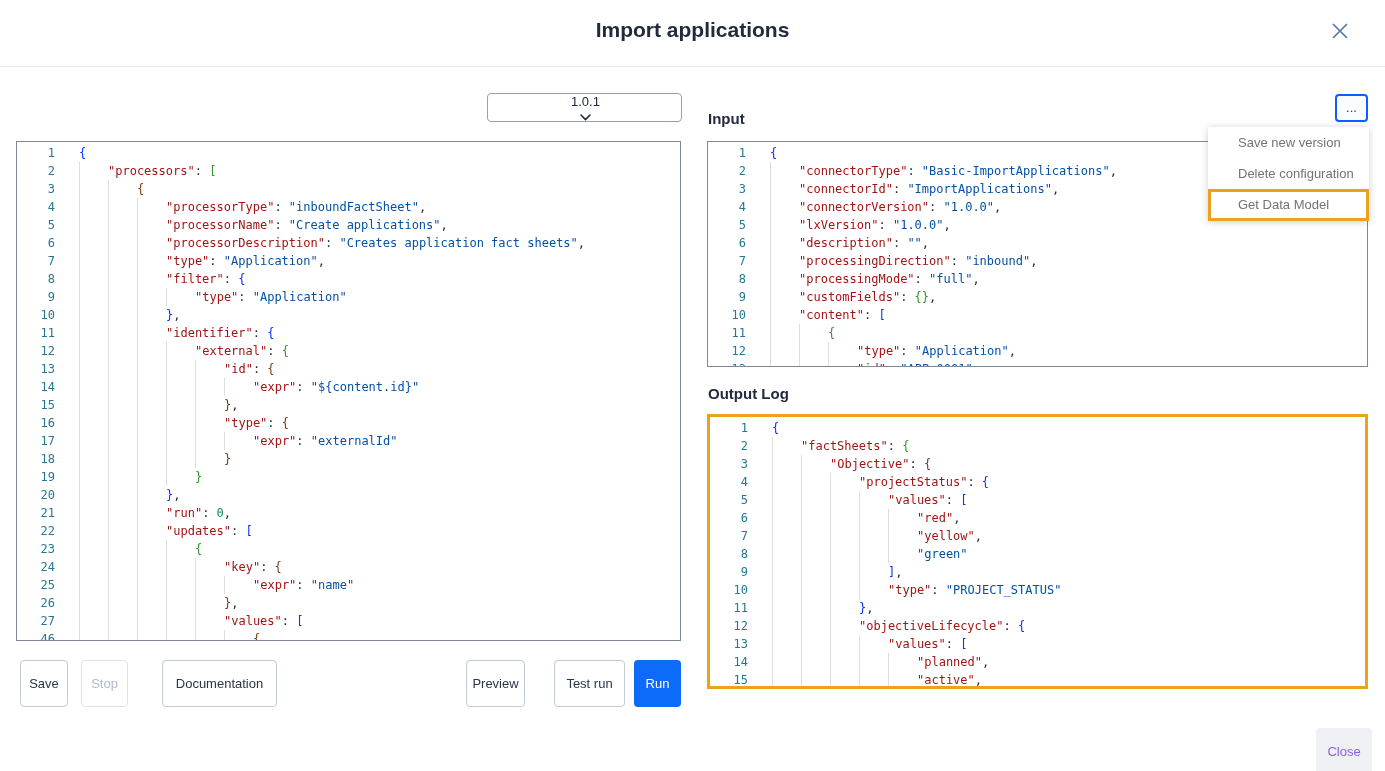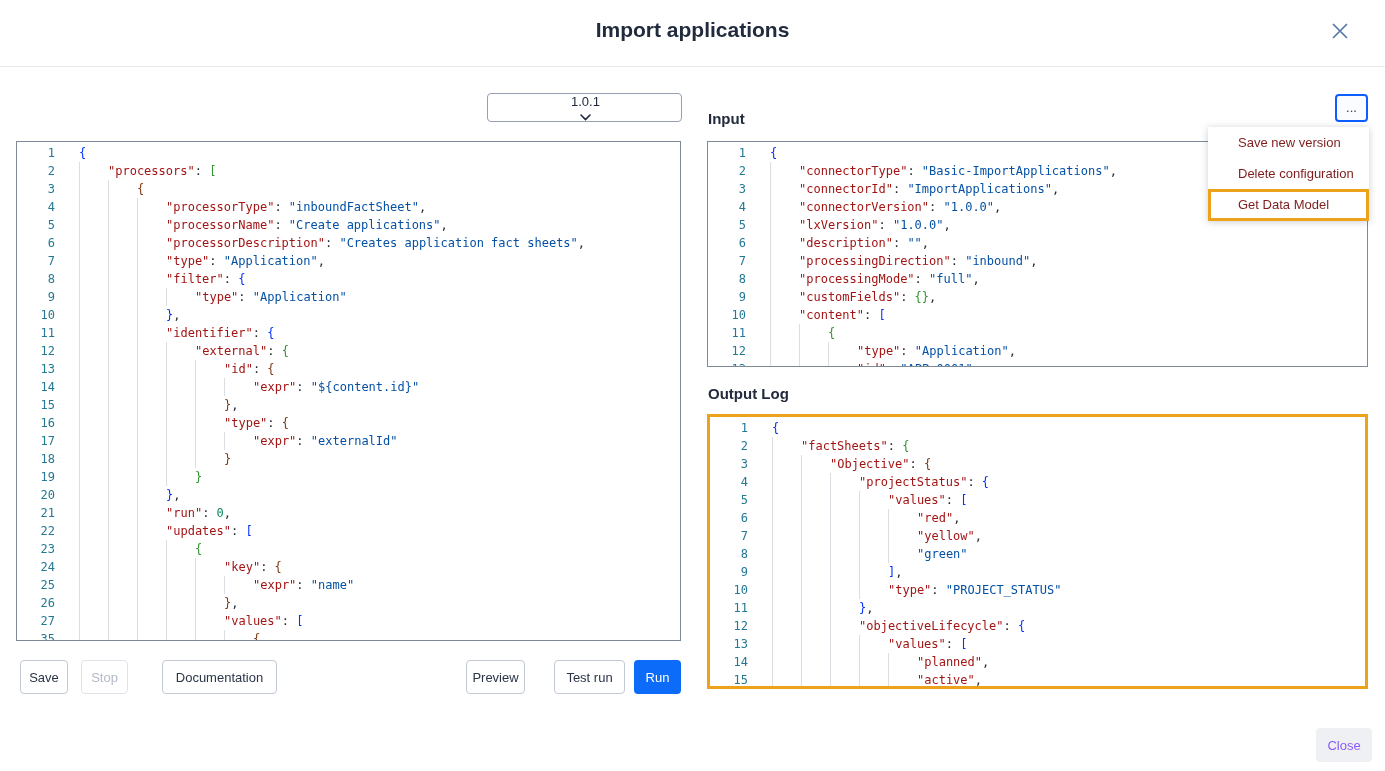--- a/index.html
+++ b/index.html
@@ -21,39 +21,39 @@
   .panel-label { position:absolute; font-size:15px; font-weight:700; color:#222b3d; }
   .lbl-input  { left:708px; top:110px; }
   .lbl-output { left:708px; top:385px; }
   .more-btn { position:absolute; left:1335px; top:94px; width:33px; height:28px;
     border:2px solid #0b5fff; border-radius:4px; background:#fafcff; color:#39414f;
     font-size:13px; line-height:18px; cursor:pointer; text-align:center; }
 
   
   .menu { position:absolute; left:1208px; top:127px; width:161px; background:#fff; z-index:30;
     box-shadow:0 1px 7px rgba(20,30,50,.22); padding:0; }
-  .menu-item { height:31px; line-height:31px; padding-left:30px; font-size:13px; color:#7f1d1d;
+  .menu-item { height:31px; line-height:31px; padding-left:30px; font-size:13px; color:#737373;
     background:#fff; cursor:pointer; white-space:nowrap; }
   .menu-item.hl { border:3px solid #eda21b; line-height:26px; padding-left:27px; height:32px; }
 
   
   .editor { position:absolute; background:#fff; border:1px solid #7e8997; overflow:hidden;
     font-family:"DejaVu Sans Mono", monospace; font-size:12px; line-height:18px; padding-top:2px; }
   .ed-config { left:16px;  top:141px; width:665px; height:500px; }
   .ed-input  { left:707px; top:141px; width:661px; height:226px; }
   .ed-output { left:707px; top:414px; width:661px; height:275px; border:3px solid #eda21b; }
   .cl { display:flex; height:18px; white-space:pre; }
   .ln { flex:none; width:38px; text-align:right; color:#237893; }
   .code { flex:1; padding-left:24px; white-space:pre; }
   .ig { display:inline-block; width:29px; height:18px; vertical-align:top; border-left:1px solid #dadee3; }
   .tk-k{color:#a31515} .tk-s{color:#0451a5} .tk-n{color:#098658} .tk-d{color:#24292e}
   .tk-b1{color:#0431fa} .tk-b2{color:#319331} .tk-b3{color:#7b3814}
 
   
-  .btn { position:absolute; height:34px; border:1px solid #c3cad4; border-radius:4px; background:#fff;
+  .btn { position:absolute; height:47px; border:1px solid #c3cad4; border-radius:4px; background:#fff;
     color:#2a3547; font-size:13px; font-family:inherit; display:flex; align-items:center;
     justify-content:center; cursor:pointer; }
   .btn.disabled { color:#b3bac5; border-color:#e0e4ea; cursor:default; }
   .btn-save { left:20px;  top:660px; width:48px; }
   .btn-stop { left:81px;  top:660px; width:47px; }
   .btn-doc  { left:162px; top:660px; width:115px; }
   .btn-preview { left:466px; top:660px; width:59px; }
   .btn-testrun { left:554px; top:660px; width:71px; }
   .btn-run  { left:634px; top:660px; width:47px; background:#0d6bfa; border:none; color:#fff; }
   .btn-close{ left:1316px; top:728px; width:56px; background:#eef0f4; border:none; color:#8b5cf6; }
@@ -112,21 +112,21 @@
       <div class="cl"><span class="ln">18</span><span class="code"><span class="ig"></span><span class="ig"></span><span class="ig"></span><span class="ig"></span><span class="ig"></span><span class="tk-b3">}</span></span></div>
       <div class="cl"><span class="ln">19</span><span class="code"><span class="ig"></span><span class="ig"></span><span class="ig"></span><span class="ig"></span><span class="tk-b2">}</span></span></div>
       <div class="cl"><span class="ln">20</span><span class="code"><span class="ig"></span><span class="ig"></span><span class="ig"></span><span class="tk-b1">}</span><span class="tk-d">,</span></span></div>
       <div class="cl"><span class="ln">21</span><span class="code"><span class="ig"></span><span class="ig"></span><span class="ig"></span><span class="tk-k">"run"</span><span class="tk-d">: </span><span class="tk-n">0</span><span class="tk-d">,</span></span></div>
       <div class="cl"><span class="ln">22</span><span class="code"><span class="ig"></span><span class="ig"></span><span class="ig"></span><span class="tk-k">"updates"</span><span class="tk-d">: </span><span class="tk-b1">[</span></span></div>
       <div class="cl"><span class="ln">23</span><span class="code"><span class="ig"></span><span class="ig"></span><span class="ig"></span><span class="ig"></span><span class="tk-b2">{</span></span></div>
       <div class="cl"><span class="ln">24</span><span class="code"><span class="ig"></span><span class="ig"></span><span class="ig"></span><span class="ig"></span><span class="ig"></span><span class="tk-k">"key"</span><span class="tk-d">: </span><span class="tk-b3">{</span></span></div>
       <div class="cl"><span class="ln">25</span><span class="code"><span class="ig"></span><span class="ig"></span><span class="ig"></span><span class="ig"></span><span class="ig"></span><span class="ig"></span><span class="tk-k">"expr"</span><span class="tk-d">: </span><span class="tk-s">"name"</span></span></div>
       <div class="cl"><span class="ln">26</span><span class="code"><span class="ig"></span><span class="ig"></span><span class="ig"></span><span class="ig"></span><span class="ig"></span><span class="tk-b3">}</span><span class="tk-d">,</span></span></div>
       <div class="cl"><span class="ln">27</span><span class="code"><span class="ig"></span><span class="ig"></span><span class="ig"></span><span class="ig"></span><span class="ig"></span><span class="tk-k">"values"</span><span class="tk-d">: </span><span class="tk-b1">[</span></span></div>
-      <div class="cl"><span class="ln">35</span><span class="code"><span class="ig"></span><span class="ig"></span><span class="ig"></span><span class="ig"></span><span class="ig"></span><span class="ig"></span><span class="tk-b3">{</span></span></div>
+      <div class="cl"><span class="ln">46</span><span class="code"><span class="ig"></span><span class="ig"></span><span class="ig"></span><span class="ig"></span><span class="ig"></span><span class="ig"></span><span class="tk-b3">{</span></span></div>
     </div>
 
   <div class="editor ed-input">
       <div class="cl"><span class="ln">1</span><span class="code"><span class="tk-b1">{</span></span></div>
       <div class="cl"><span class="ln">2</span><span class="code"><span class="ig"></span><span class="tk-k">"connectorType"</span><span class="tk-d">: </span><span class="tk-s">"Basic-ImportApplications"</span><span class="tk-d">,</span></span></div>
       <div class="cl"><span class="ln">3</span><span class="code"><span class="ig"></span><span class="tk-k">"connectorId"</span><span class="tk-d">: </span><span class="tk-s">"ImportApplications"</span><span class="tk-d">,</span></span></div>
       <div class="cl"><span class="ln">4</span><span class="code"><span class="ig"></span><span class="tk-k">"connectorVersion"</span><span class="tk-d">: </span><span class="tk-s">"1.0.0"</span><span class="tk-d">,</span></span></div>
       <div class="cl"><span class="ln">5</span><span class="code"><span class="ig"></span><span class="tk-k">"lxVersion"</span><span class="tk-d">: </span><span class="tk-s">"1.0.0"</span><span class="tk-d">,</span></span></div>
       <div class="cl"><span class="ln">6</span><span class="code"><span class="ig"></span><span class="tk-k">"description"</span><span class="tk-d">: </span><span class="tk-s">""</span><span class="tk-d">,</span></span></div>
       <div class="cl"><span class="ln">7</span><span class="code"><span class="ig"></span><span class="tk-k">"processingDirection"</span><span class="tk-d">: </span><span class="tk-s">"inbound"</span><span class="tk-d">,</span></span></div>

